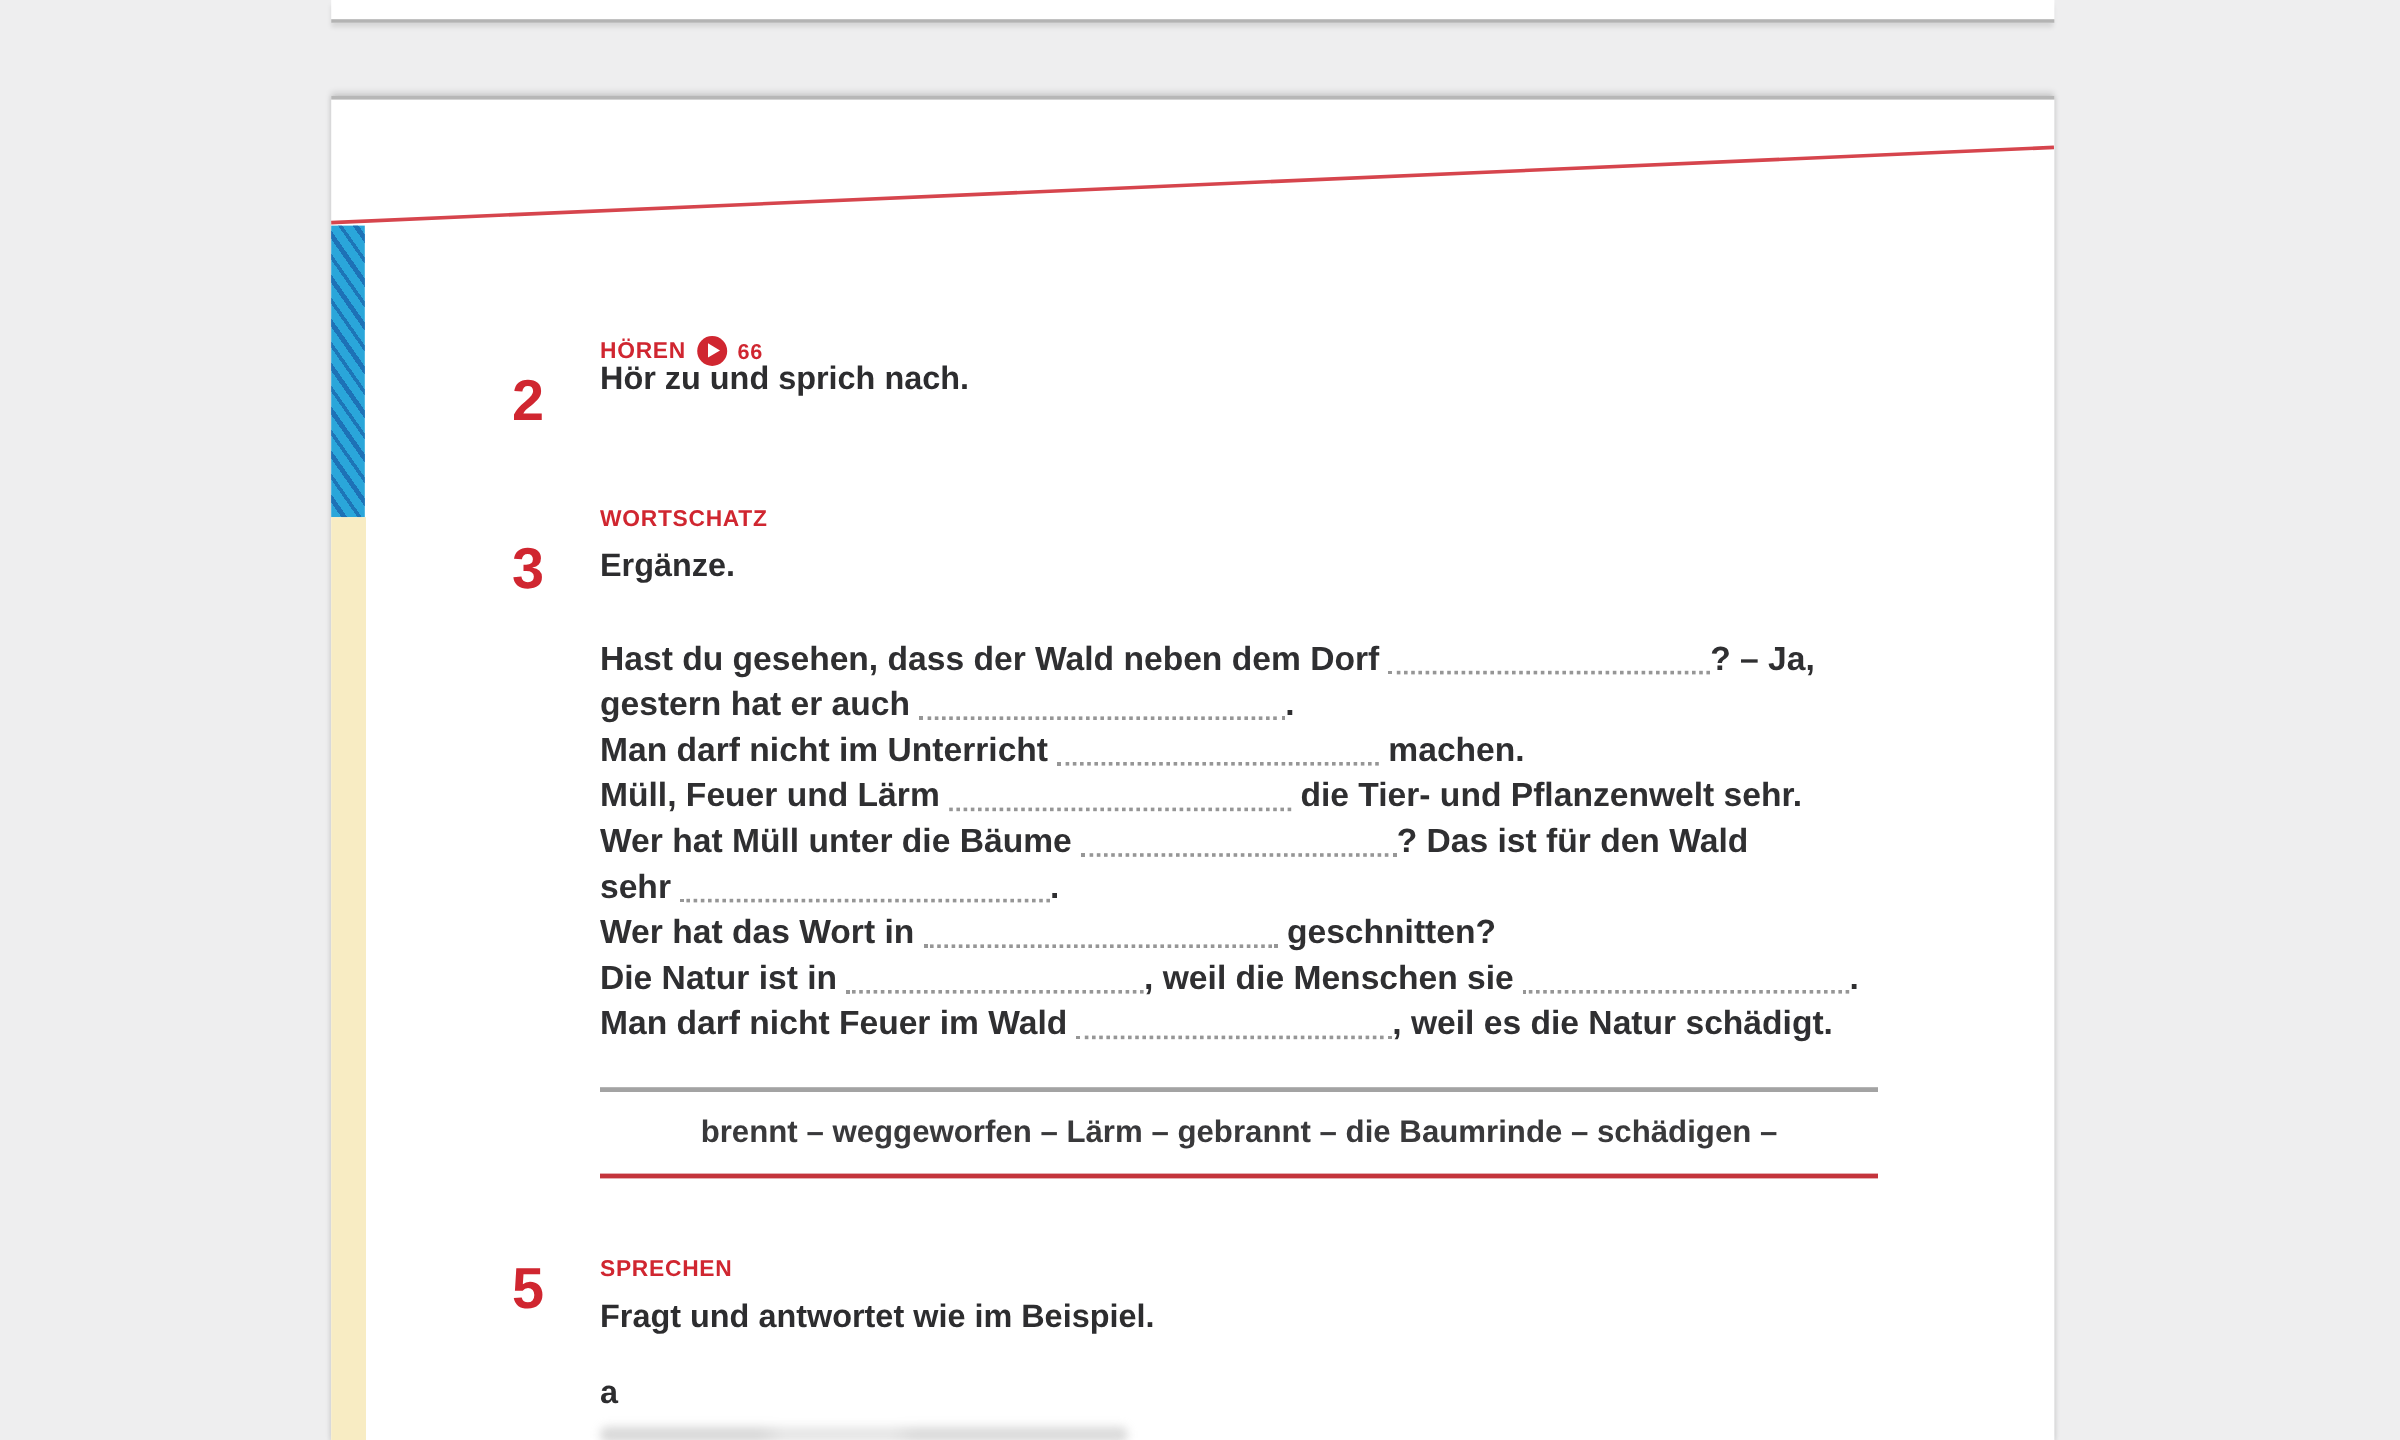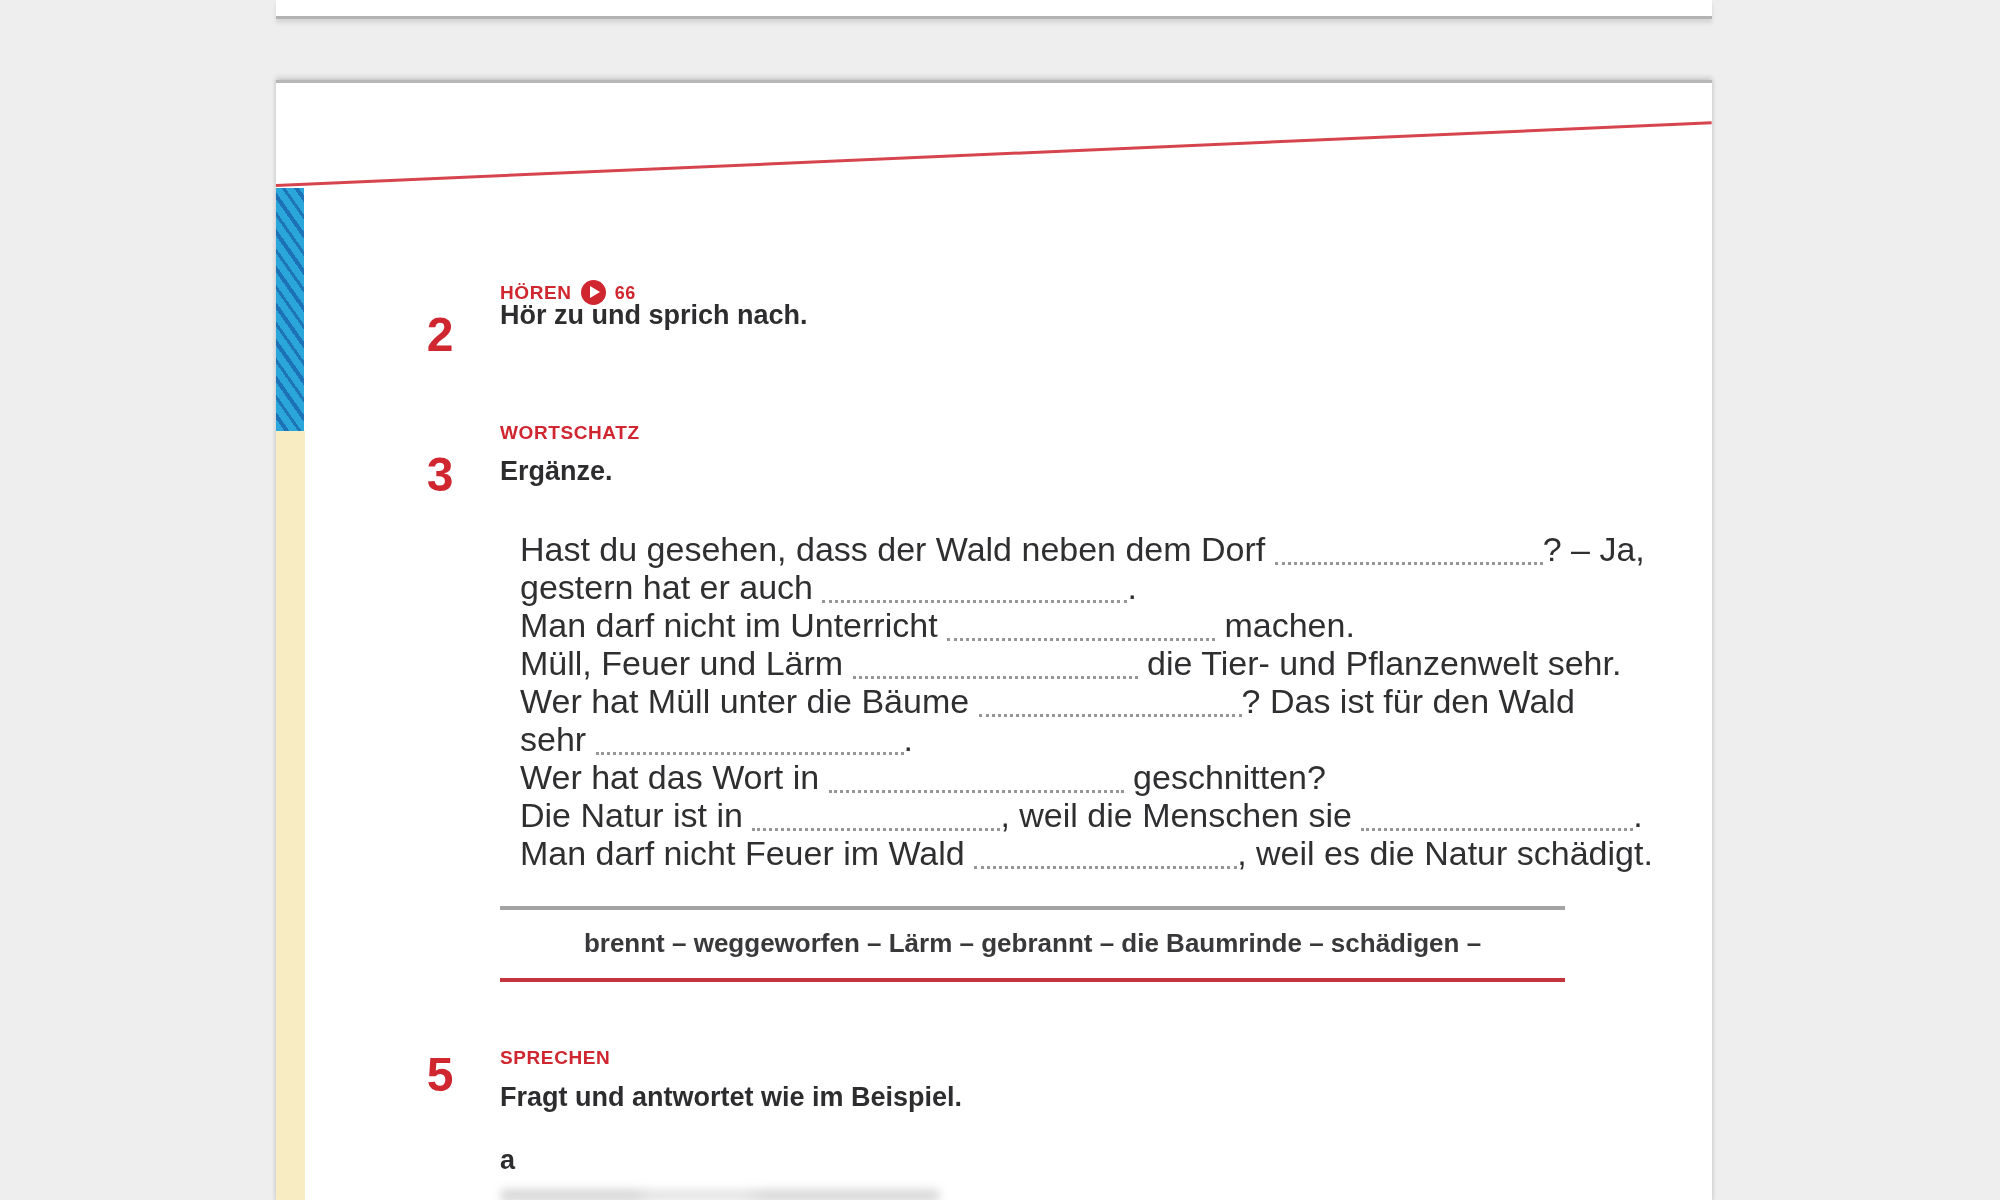--- a/index.html
+++ b/index.html
@@ -56,21 +56,21 @@
     border-top:6px solid transparent;border-bottom:6px solid transparent;
   }
   .audio-num{color:#d02630;font-size:18px;font-weight:bold;line-height:1;}
   .instruction{
     position:absolute;left:224px;
     color:#2d2d2f;font-size:27px;font-weight:bold;line-height:1.2;
     white-space:nowrap;
   }
   .fill-lines{
     position:absolute;left:224px;top:447px;width:1080px;
-    color:#2f2f31;font-size:34px;font-weight:400;margin-left:20px;
+    color:#2f2f31;font-size:28px;font-weight:700;
   }
   .fill-line{height:38px;line-height:38px;white-space:nowrap;}
   .blank{
     display:inline-block;height:24px;
     border-bottom:3px dotted #969696;
     transform:translateY(4px);
   }
   .word-box{
     position:absolute;left:224px;top:823px;width:1065px;
     border-top:4px solid #a3a3a3;border-bottom:4px solid #c4343c;

